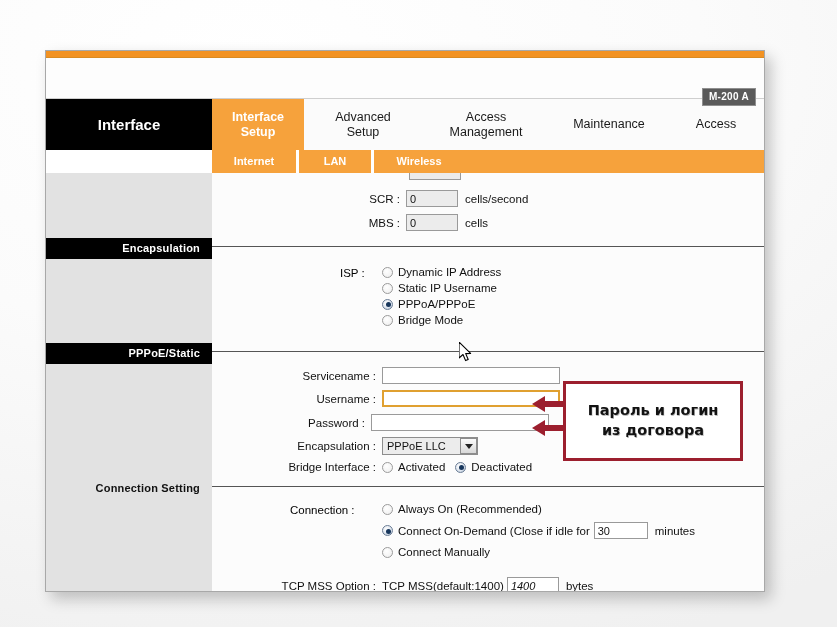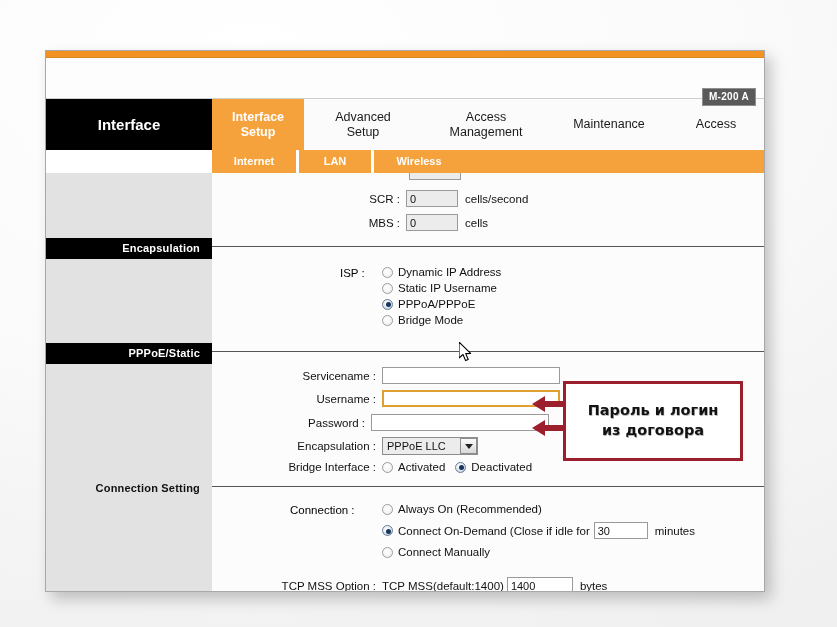--- a/index.html
+++ b/index.html
@@ -487,21 +487,21 @@
         </div>
         <div class="radio-line">
           <span class="radio"></span>
           <span>Connect Manually</span>
         </div>
       </div>
 
       <div class="row" style="left:0px; top:404px;">
         <div class="lbl" style="width:170px;">TCP MSS Option :</div>
         <div style="font-size:11.5px;">TCP MSS(default:1400)</div>
-        <input class="txtinput" style="width: 66px; background: rgb(255, 255, 255); margin-left: 3px;" value="1400">
+        <input class="txtinput" style="width: 52px; background: rgb(255, 255, 255); margin-left: 3px; font-style: italic;" value="1400">
         <div class="unit">bytes</div>
       </div>
 
     </div>
   </div>
 </div>
 
 <div class="arrow" style="left:532px; top:395px;">
   <svg width="34" height="18" viewBox="0 0 34 18">
     <polygon points="0,9 13,1 13,6 32,6 32,12 13,12 13,17" fill="#9c1f2e"></polygon>

